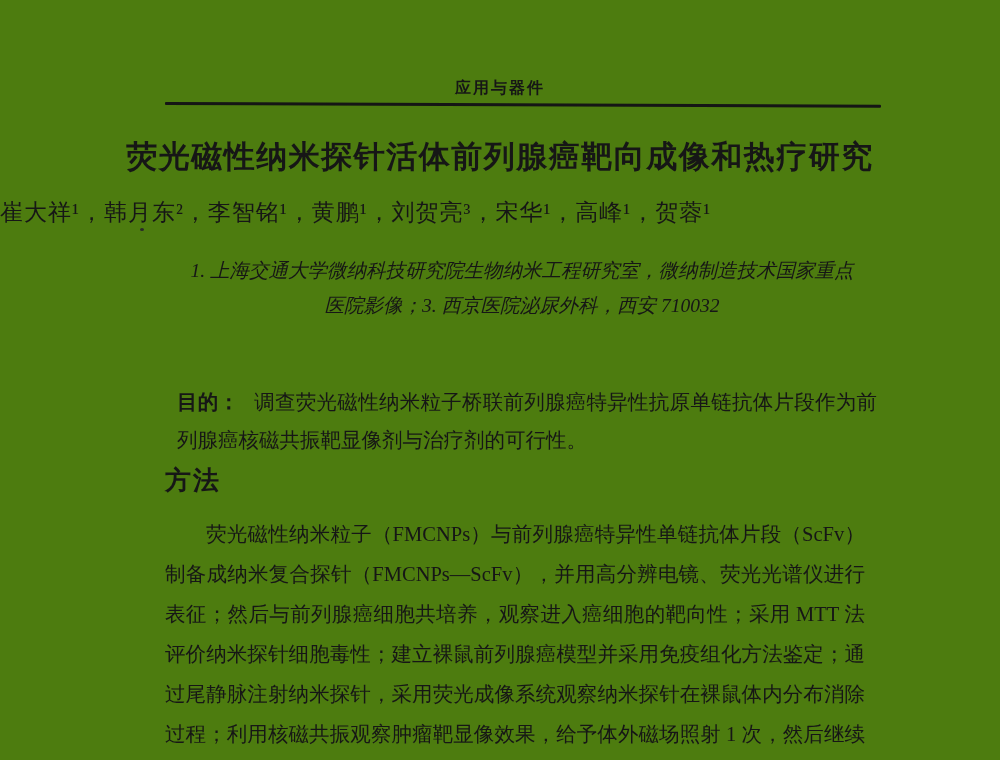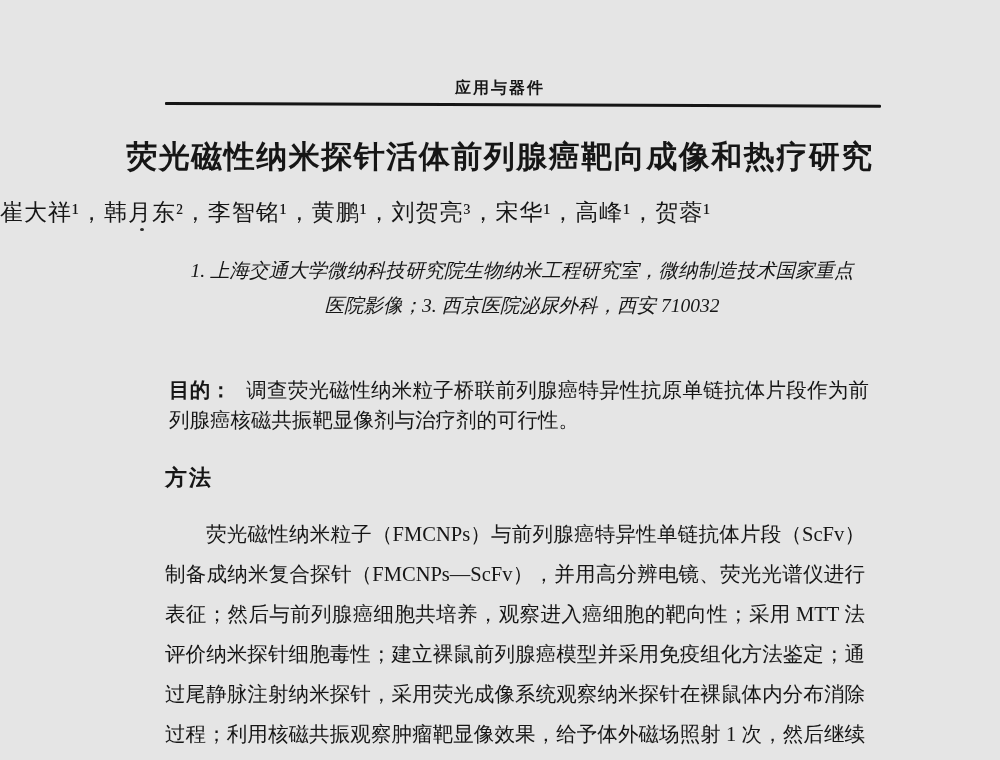--- a/index.html
+++ b/index.html
@@ -4,21 +4,21 @@
 <title>荧光磁性纳米探针活体前列腺癌靶向成像和热疗研究</title>
 <style>
   html, body {
     margin: 0; padding: 0;
     background: #ffffff;
   }
   .page {
     position: relative;
     width: 1000px;
     height: 760px;
-    background: #e5e5e5;
+    background: #4d7c0f;
     overflow: hidden;
     color: #161616;
     font-family: "Liberation Serif", "DejaVu Serif", serif;
     -webkit-font-smoothing: antialiased;
   }
   .running-head {
     position: absolute;
     top: 78px; left: 0;
     width: 1000px;
     text-align: center;
@@ -63,35 +63,35 @@
     font-style: italic;
     font-size: 19.5px;
     line-height: 35px;
     font-weight: 500;
     margin-left: 22px;
   }
   .purpose {
     position: absolute;
     top: 371px; left: 165px;
     width: 700px;
-    margin: 4px;
+    margin: 12px;
     font-size: 20.5px;
-    line-height: 30px;
+    line-height: 38px;
     text-align: justify;
     text-justify: inter-ideograph;
   }
   .purpose-label {
     font-weight: bold;
     margin-right: 15px;
   }
   .methods-heading {
     position: absolute;
     top: 463px; left: 165px;
     margin: 0;
-    font-size: 22px;
+    font-size: 26px;
     font-weight: bold;
     letter-spacing: 2px;
   }
   .methods-body {
     position: absolute;
     top: 514px; left: 165px;
     width: 700px;
     margin: 0;
     font-size: 20.5px;
     line-height: 40px;

